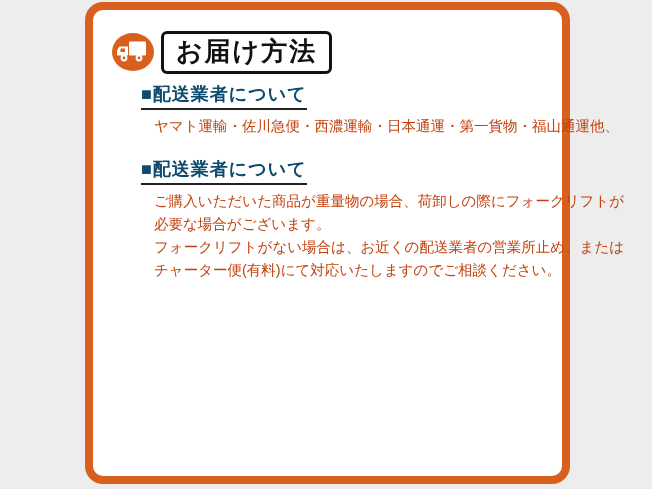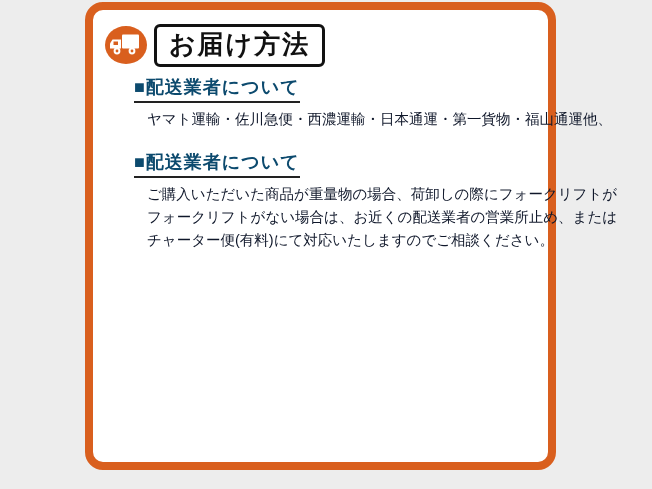--- a/index.html
+++ b/index.html
@@ -16,21 +16,21 @@
   }
   .card {
     position: absolute;
     left: 85px;
     top: 2px;
     width: 455px;
     height: 452px;
     background: #ffffff;
     border: 8px solid #d95f1e;
     border-radius: 18px;
-    padding: 0;
+    padding: 7px;
   }
   .header-row {
     display: flex;
     align-items: center;
     margin: 14px 0 0 12px;
     gap: 7px;
   }
   .truck-badge {
     width: 42px;
     height: 38px;
@@ -57,21 +57,21 @@
     font-size: 18px;
     font-weight: bold;
     color: #0c4a6e;
     border-bottom: 2px solid #222222;
     padding-bottom: 2px;
     letter-spacing: 1px;
   }
   .section-body {
     margin: 0 14px 0 54px;
     font-size: 14.5px;
-    color: #0f172a;
+    color: #c2410c;
     line-height: 23px;
   }
   .section-body .line {
     white-space: nowrap;
   }
   .sec-gap {
     height: 11px;
   }
 </style>
 </head>
@@ -101,20 +101,21 @@
       <div class="line">ヤマト運輸・佐川急便・西濃運輸・日本通運・第一貨物・福山通運他、</div>
     </div>
   </div>
 
   <div class="sec-gap"></div>
 
   <div class="section">
     <div class="section-heading">■配送業者について</div>
     <div class="section-body">
       <div class="line">ご購入いただいた商品が重量物の場合、荷卸しの際にフォークリフトが</div>
+      <div class="line">必要な場合がございます。</div>
       <div class="line">フォークリフトがない場合は、お近くの配送業者の営業所止め、または</div>
       <div class="line">チャーター便(有料)にて対応いたしますのでご相談ください。</div>
     </div>
   </div>
 
   <div class="sec-gap"></div>
 
 
 </div>
 

